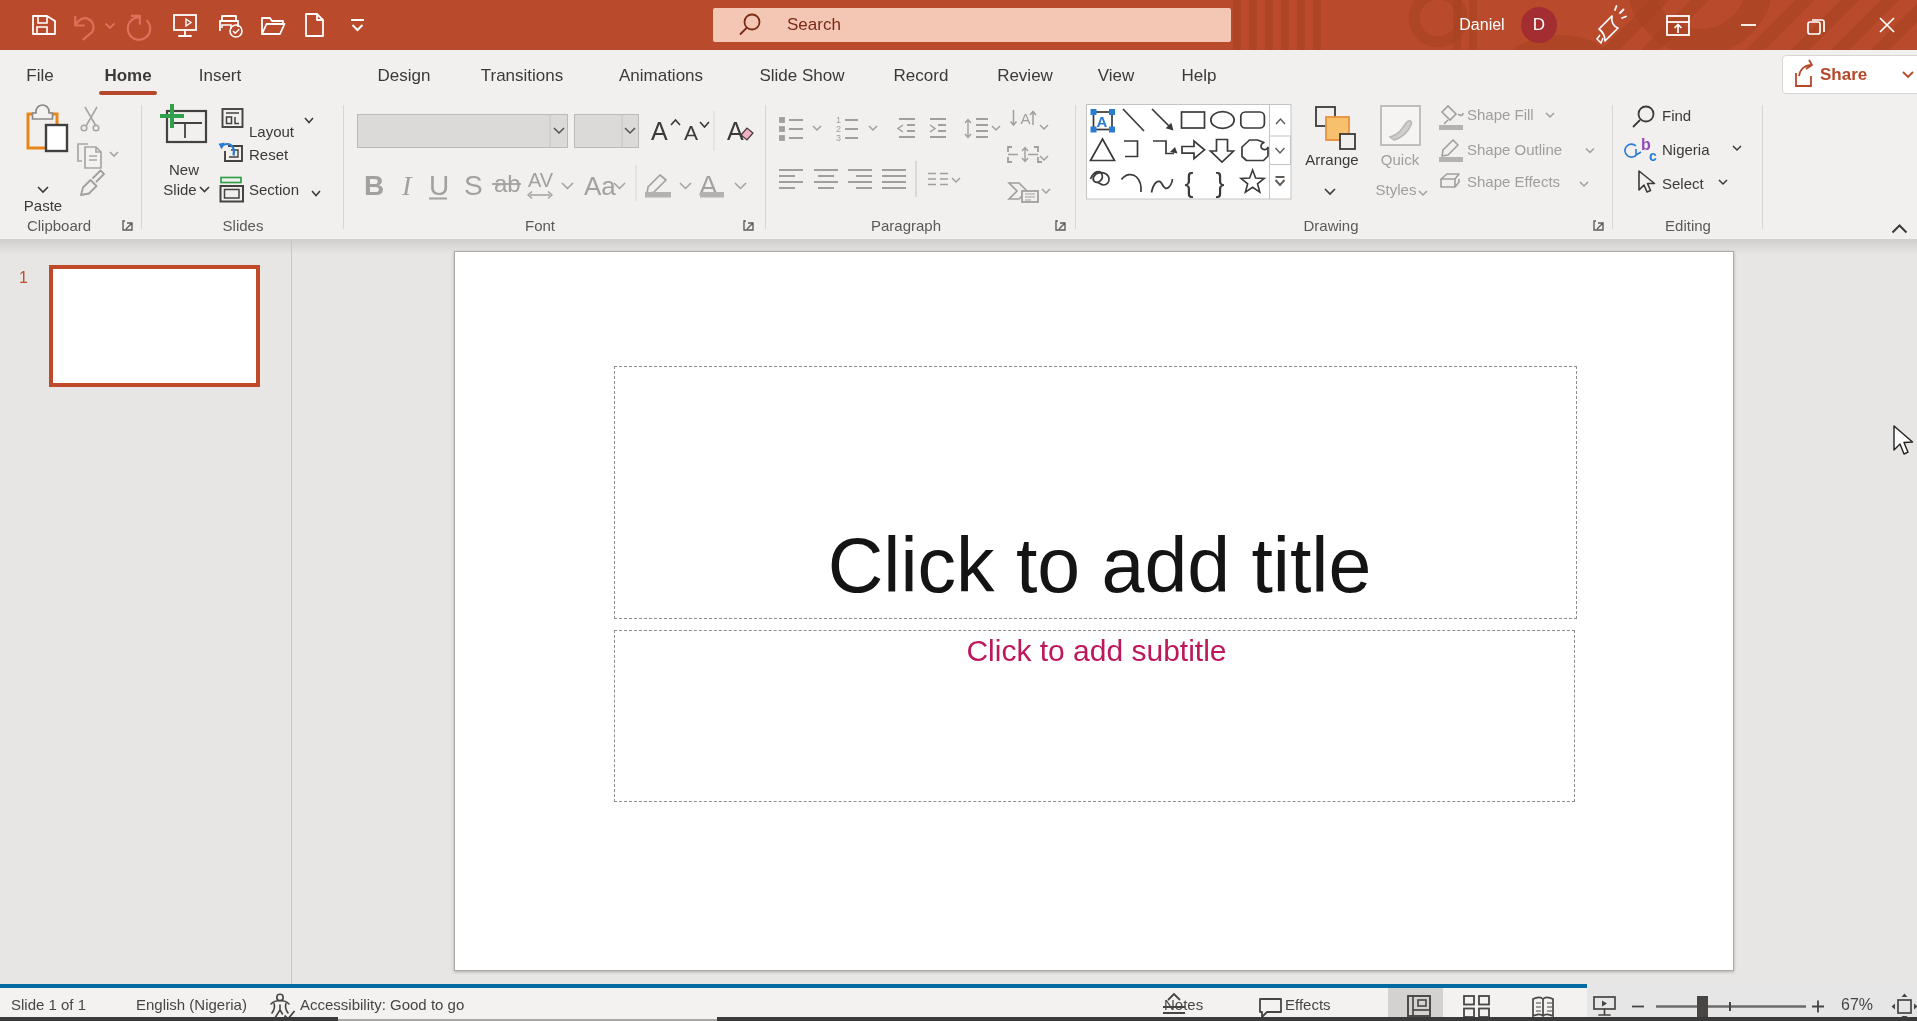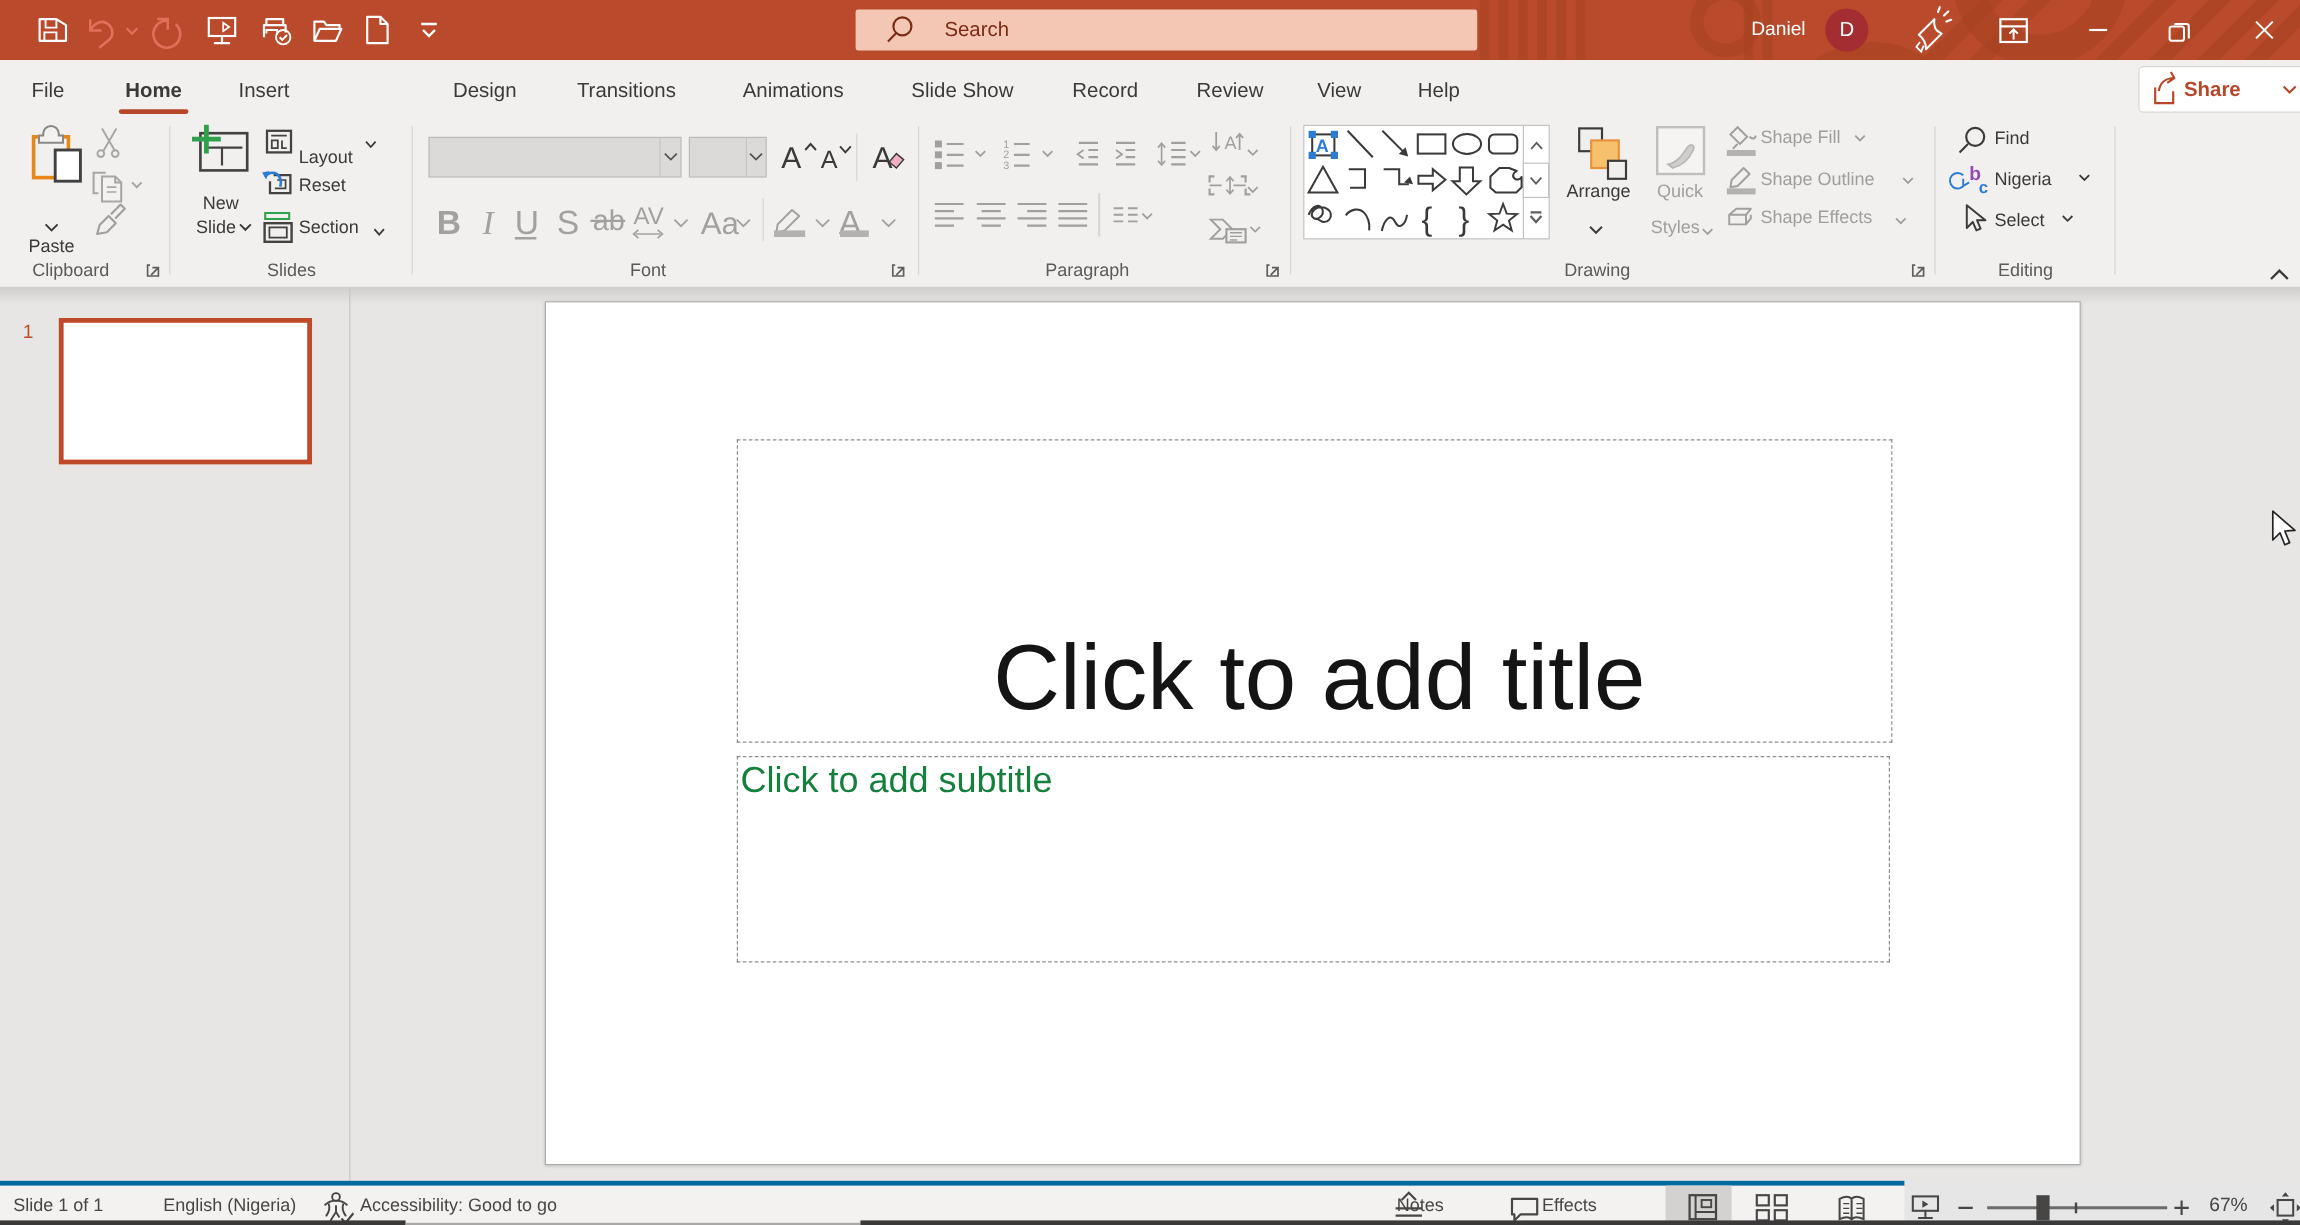--- a/index.html
+++ b/index.html
@@ -33,21 +33,21 @@
   
   #content { position:absolute; left:0; top:240px; width:1917px; height:744px; background:#e7e6e5; }
   #content:before { content:""; position:absolute; left:0; top:0; width:100%; height:14px; background:linear-gradient(rgba(80,75,70,0.14), rgba(80,75,70,0)); }
   #paneldiv { position:absolute; left:291px; top:0; width:1px; height:744px; background:#c8c6c4; }
   #thumb { position:absolute; left:49px; top:25px; width:211px; height:122px; background:#fff; border:4px solid #c0492a; }
   #thumbnum { position:absolute; left:19px; top:29px; font-size:16px; color:#bf4e2c; }
   #slide { position:absolute; left:454px; top:11px; width:1280px; height:720px; background:#fff; border:1px solid #acaaa8; box-shadow:0 1px 3px rgba(0,0,0,0.25); }
   #titleph { position:absolute; left:159px; top:114px; width:963px; height:253px; border:1px dashed #8e8e8e; }
   #subtitleph { position:absolute; left:159px; top:378px; width:961px; height:172px; border:1px dashed #8e8e8e; }
   #titletext { position:absolute; left:4px; top:154px; width:100%; text-align:center; font-size:77px; color:#141414; font-family:"Liberation Sans",sans-serif; }
-  #subtitletext { position:absolute; left:2px; top:3px; width:100%; text-align:left; font-size:30px; color:#15803d; }
+  #subtitletext { position:absolute; left:2px; top:3px; width:100%; text-align:center; font-size:30px; color:#be185d; }
 
   
   #statusbar { position:absolute; left:0; top:984px; width:1587px; height:37px; background:#f3f2f1; border-top:4px solid #0369a1; }
   .stxt { position:absolute; top:0; height:36px; line-height:34px; font-size:15px; color:#484644; }
 </style>
 </head>
 <body>
 
 <div id="titlebar">
   <svg id="deco" width="1917" height="50" style="position:absolute;left:0;top:0;">

